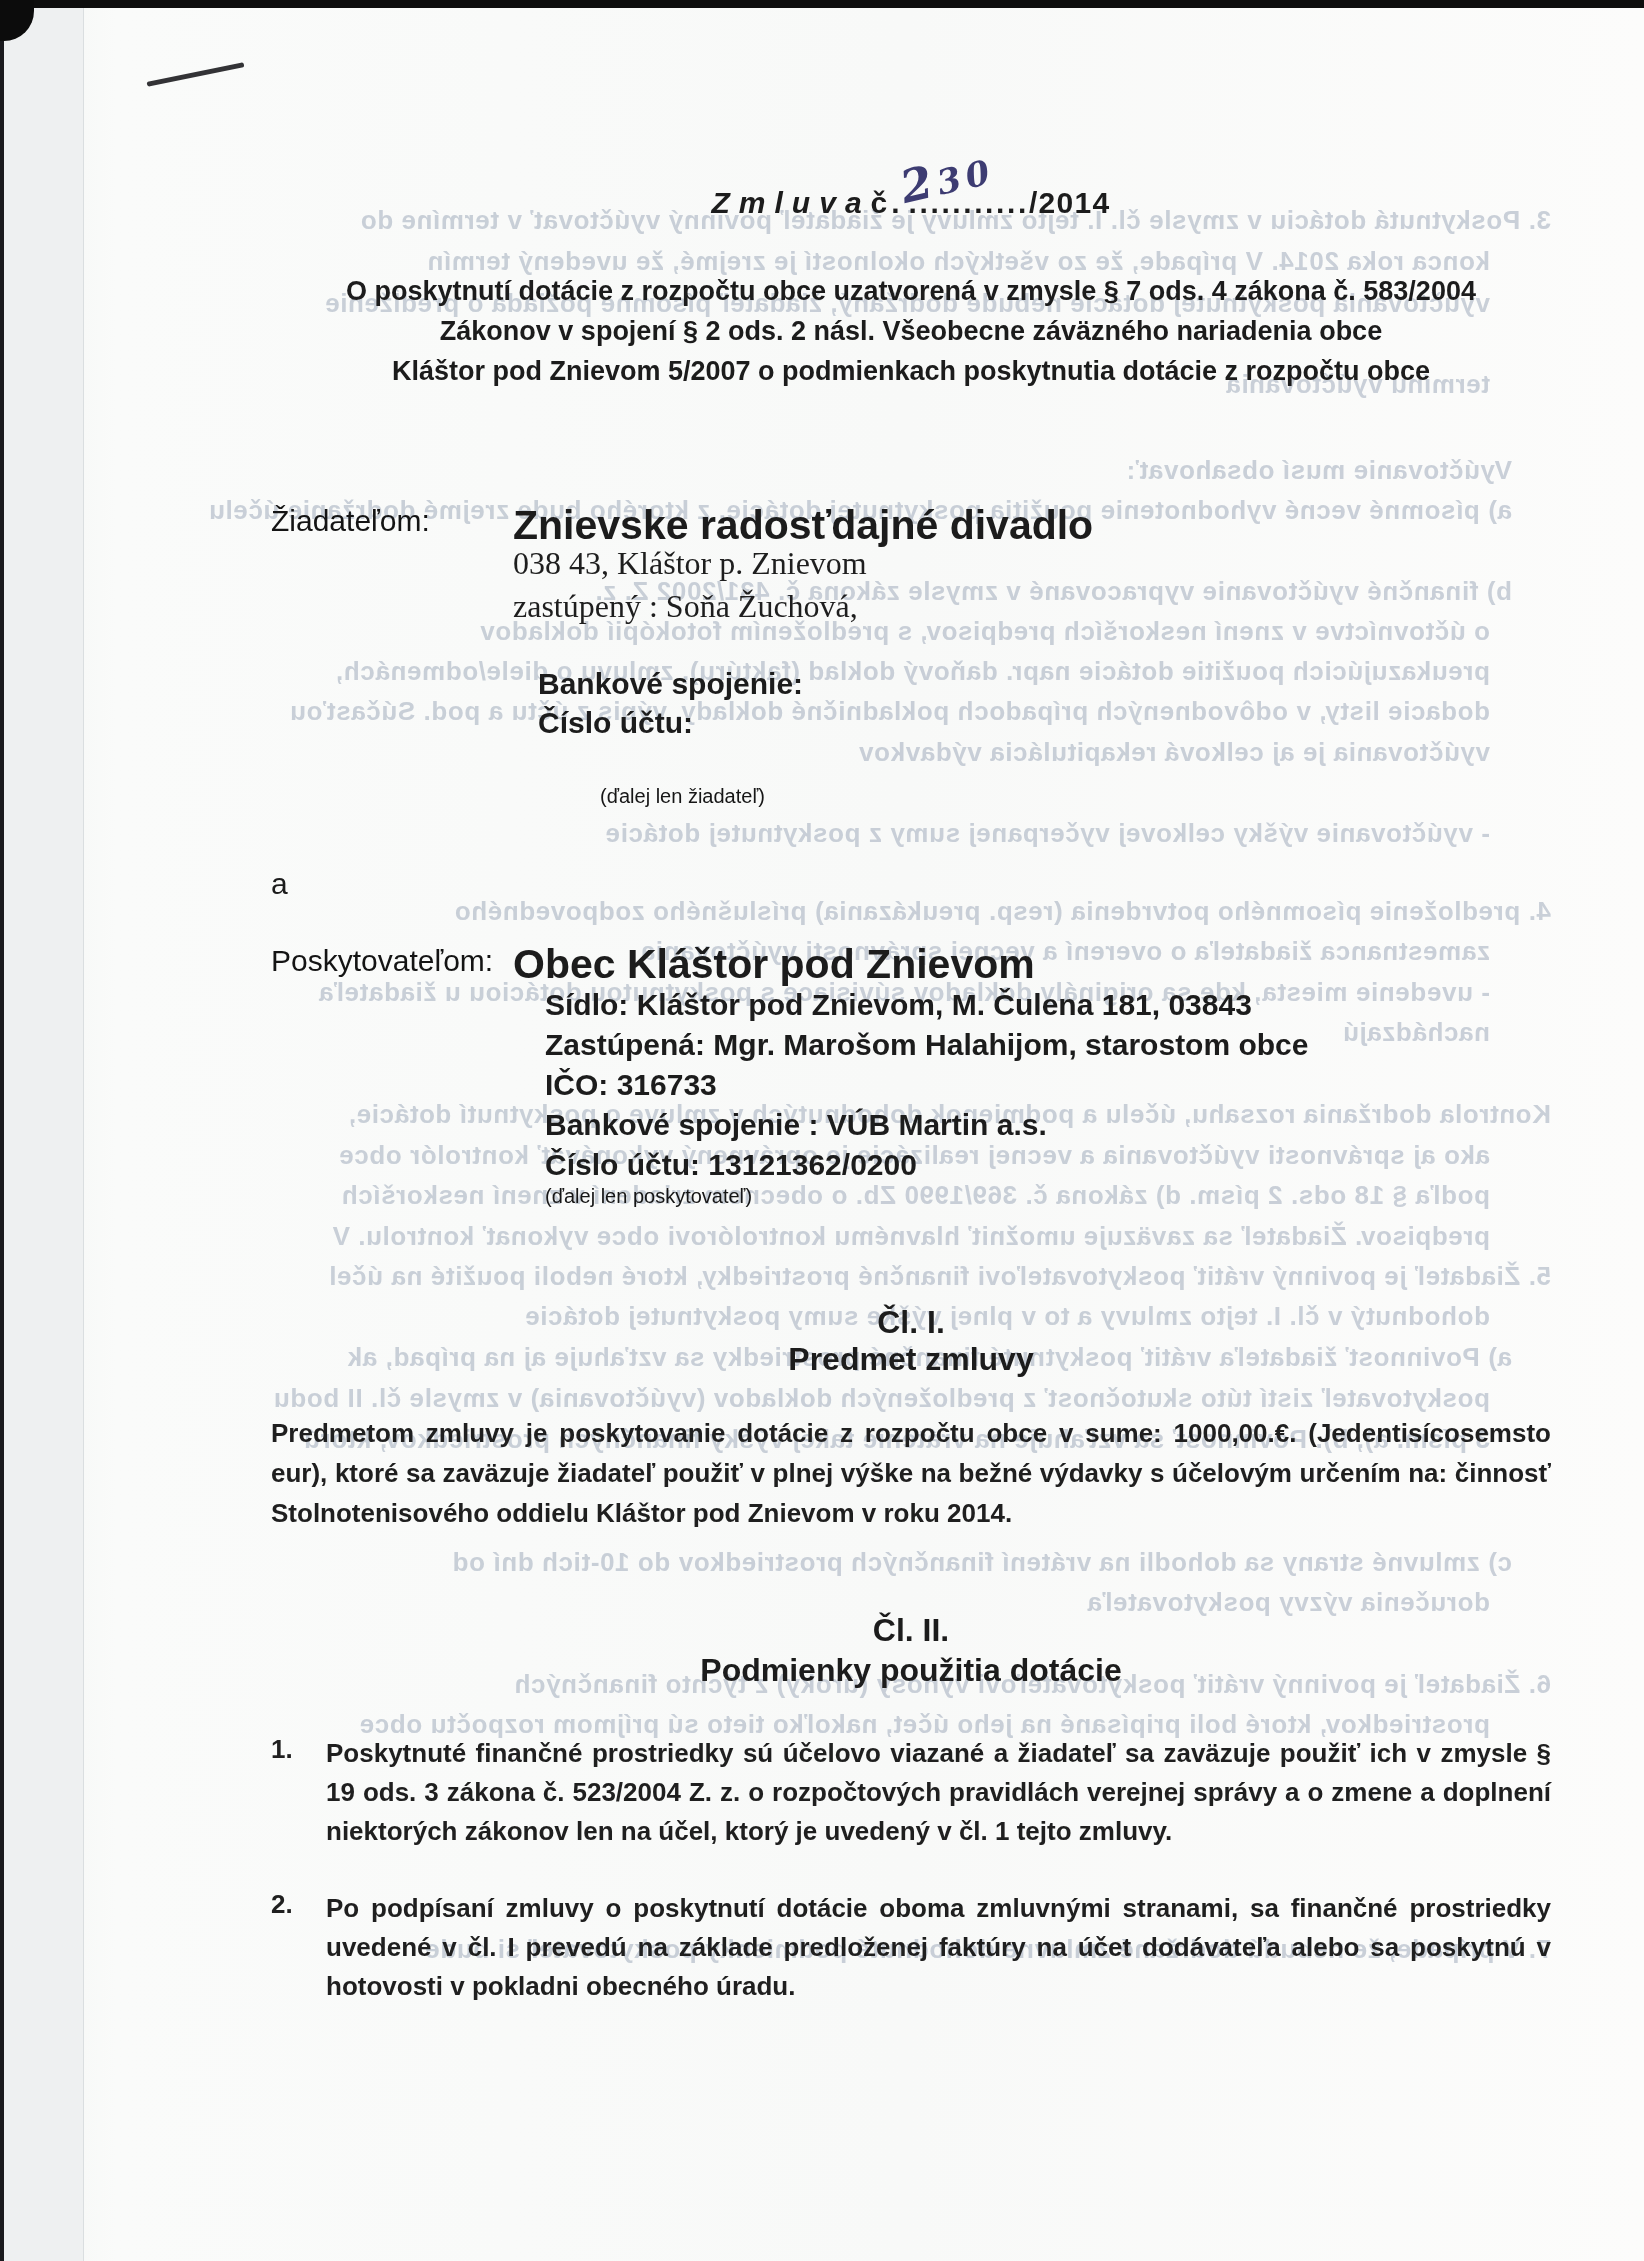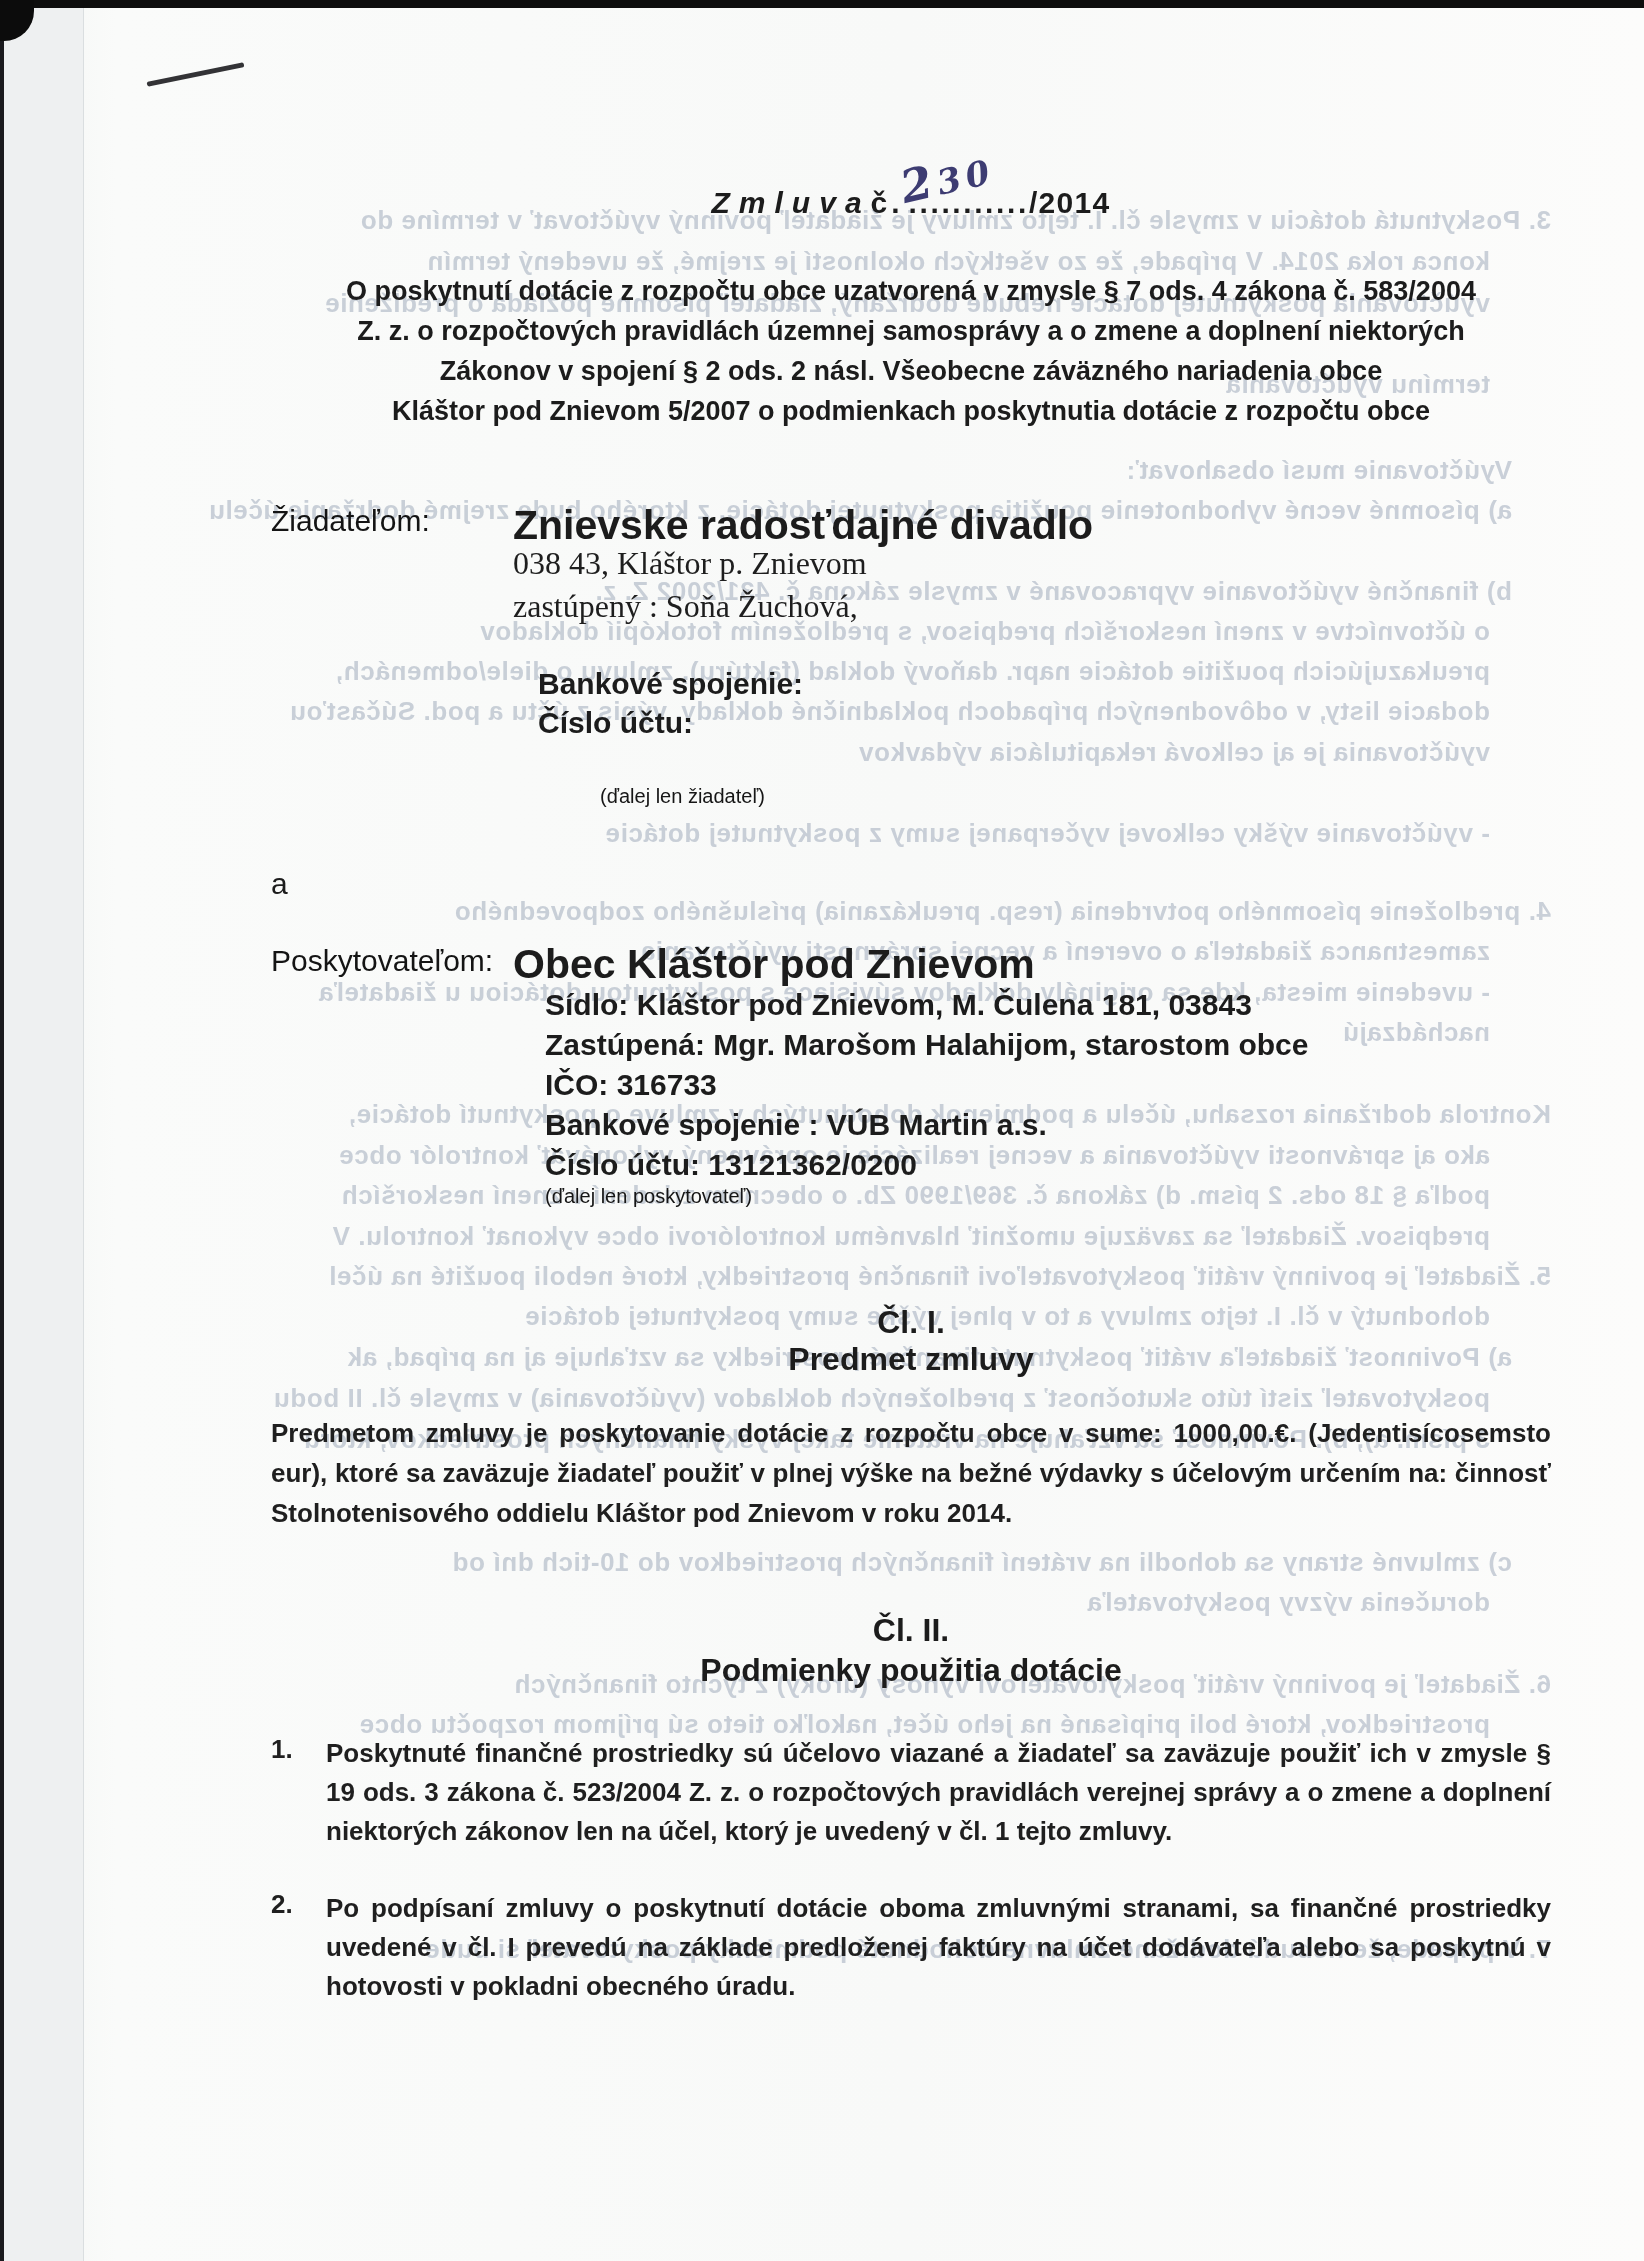--- a/index.html
+++ b/index.html
@@ -93,21 +93,20 @@
   <div class="content">
 
     <div class="abs handwritten">230</div>
 
     <div class="abs col-center title-row">
       <span class="title-word">Zmluva</span><span class="title-abbrev">č.</span><span class="title-dots">...........</span><span class="title-year">/2014</span>
     </div>
 
     <div class="abs col-center intro">
       <div>O poskytnutí dotácie z rozpočtu obce uzatvorená v zmysle § 7 ods. 4 zákona č. 583/2004</div>
-      <div>Z. z. o rozpočtových pravidlách územnej samosprávy a o zmene a doplnení niektorých</div>
       <div>Zákonov v spojení § 2 ods. 2 násl. Všeobecne záväzného nariadenia obce</div>
       <div>Kláštor  pod Znievom 5/2007 o podmienkach poskytnutia dotácie z rozpočtu obce</div>
     </div>
 
     <div class="abs party-label" style="top:504px;">Žiadateľom:</div>
     <div class="abs party-name" style="top:502px;">Znievske radosťdajné divadlo</div>
     <div class="abs serif-line" style="top:545px;">038 43, Kláštor p. Znievom</div>
     <div class="abs serif-line" style="top:588px;">zastúpený : Soňa Žuchová,</div>
     <div class="abs bank-line" style="top:667px;">Bankové spojenie:</div>
     <div class="abs bank-line" style="top:706px;">Číslo účtu:</div>

